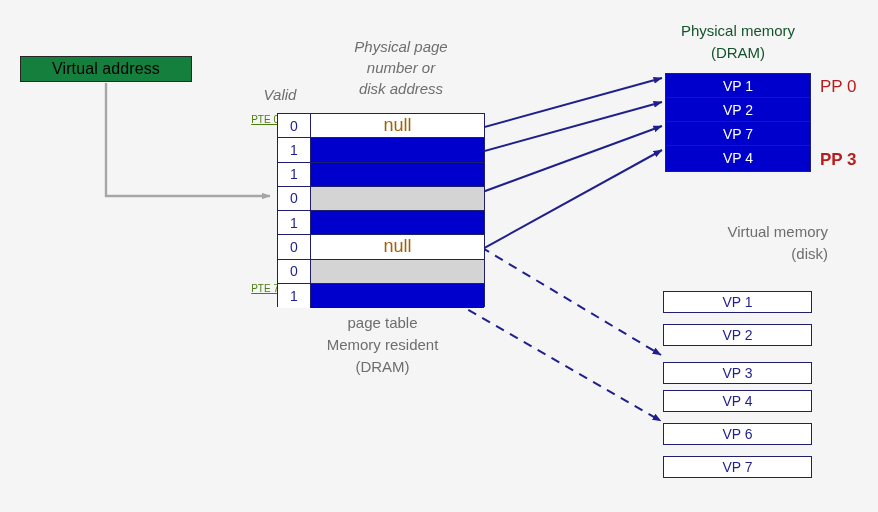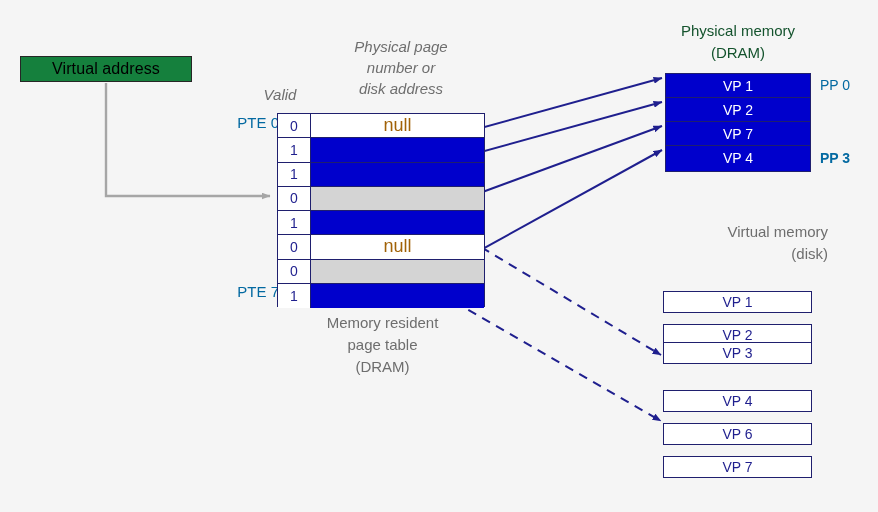--- a/index.html
+++ b/index.html
@@ -66,25 +66,26 @@
   }
   .hdr-ppn {
     left: 315px;
     top: 36px;
     width: 172px;
   }
 
   
   .pte-label {
     position: absolute;
-    font-size: 15px;
-    color: #0369a1;
+    font-size: 10px;
+    color: #4d7c0f;
     white-space: nowrap;
     text-align: right;
     width: 60px;
+    text-decoration: underline;
   }
   .pte0 { left: 219px; top: 114px; }
   .pte7 { left: 219px; top: 283px; }
 
   
   .pagetable {
     position: absolute;
     left: 277px;
     top: 113px;
     width: 208px;
@@ -177,22 +178,22 @@
     border-bottom: 1.4px solid #1F1F6E;
     display: flex;
     align-items: center;
     justify-content: center;
     color: #FFFFFF;
     font-size: 14px;
   }
   .pm-row.last { border-bottom: none; }
   .pp-label {
     position: absolute;
-    font-size: 14px;
-    color: #0369a1;
+    font-size: 17px;
+    color: #b91c1c;
     white-space: nowrap;
   }
   .pp0 { left: 820px; top: 77px; }
   .pp3 { left: 820px; top: 150px; font-weight: bold; }
 
   
   .vm-caption {
     position: absolute;
     left: 648px;
     top: 221px;
@@ -312,22 +313,22 @@
     </div>
     <div class="pt-row last" style="top:169.75px">
       <div class="pt-valid">1</div>
       <div class="pt-body fill-blue">
         <span class="pt-null"></span>
       </div>
     </div>
   </div>
 
   <div class="pt-caption">
+    <div>page table</div>
     <div>Memory resident</div>
-    <div>page table</div>
     <div>(DRAM)</div>
   </div>
 
   <div class="pm-caption">
     <div>Physical memory</div>
     <div>(DRAM)</div>
   </div>
   <div class="pm-box">
     <div class="pm-row" style="top:0px">VP 1</div>
     <div class="pm-row" style="top:24px">VP 2</div>
@@ -336,18 +337,18 @@
   </div>
   <div class="pp-label pp0">PP 0</div>
   <div class="pp-label pp3">PP 3</div>
 
   <div class="vm-caption">
     <div>Virtual memory</div>
     <div>(disk)</div>
   </div>
   <div class="vm-box" style="top:291px">VP 1</div>
   <div class="vm-box" style="top:324px">VP 2</div>
-  <div class="vm-box" style="top:342px">VP 3</div>
+  <div class="vm-box" style="top:362px">VP 3</div>
   <div class="vm-box" style="top:390px">VP 4</div>
   <div class="vm-box" style="top:423px">VP 6</div>
   <div class="vm-box" style="top:456px">VP 7</div>
 
 </div>
 
 </body></html>

